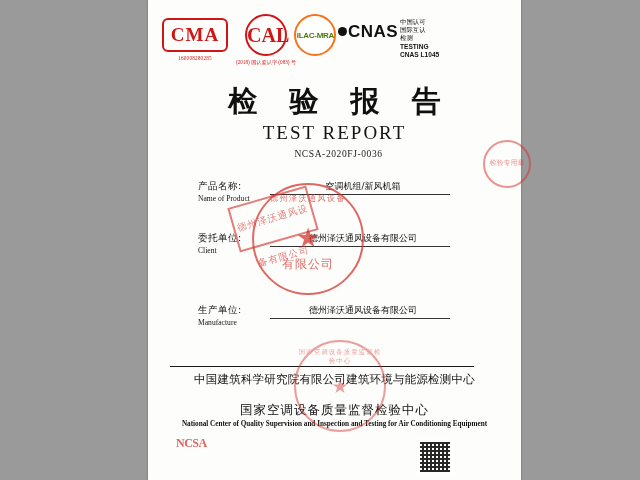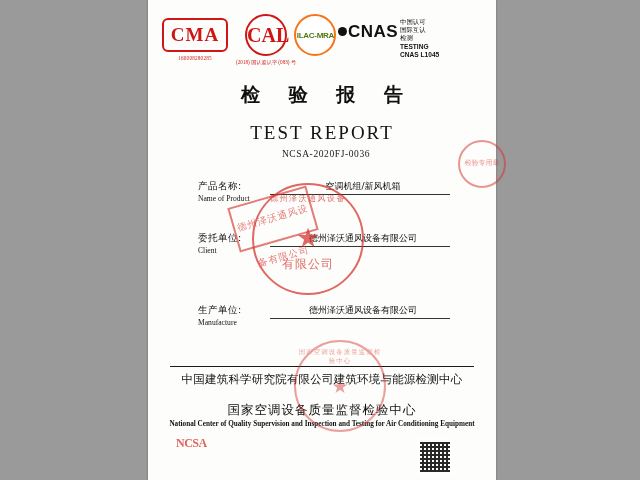--- a/index.html
+++ b/index.html
@@ -16,20 +16,21 @@
     font-family: "Liberation Serif", serif;
   }
   .sheet {
     position: absolute;
     left: 148px;
     top: 0px;
     width: 348px;
     height: 480px;
     background: #fdfdfb;
     box-shadow: 0 0 2px rgba(0,0,0,0.35);
+    padding-left: 25px;
   }
   
   .logos {
     position: absolute;
     left: 0;
     top: 10px;
     width: 348px;
     height: 58px;
   }
   .logo-cell {
@@ -138,21 +139,21 @@
   .cnas-right .en {
     font-weight: bold;
     font-size: 6.6px;
   }
   
   .title-cn {
     position: absolute;
     left: 0; right: 0;
     top: 82px;
     text-align: center;
-    font-size: 19px;
+    font-size: 29px;
     letter-spacing: 11px;
     text-indent: 11px;
     color: #101010;
     font-family: "DejaVu Sans", sans-serif;
     font-weight: bold;
   }
   .title-en {
     position: absolute;
     left: 0; right: 0;
     top: 122px;

